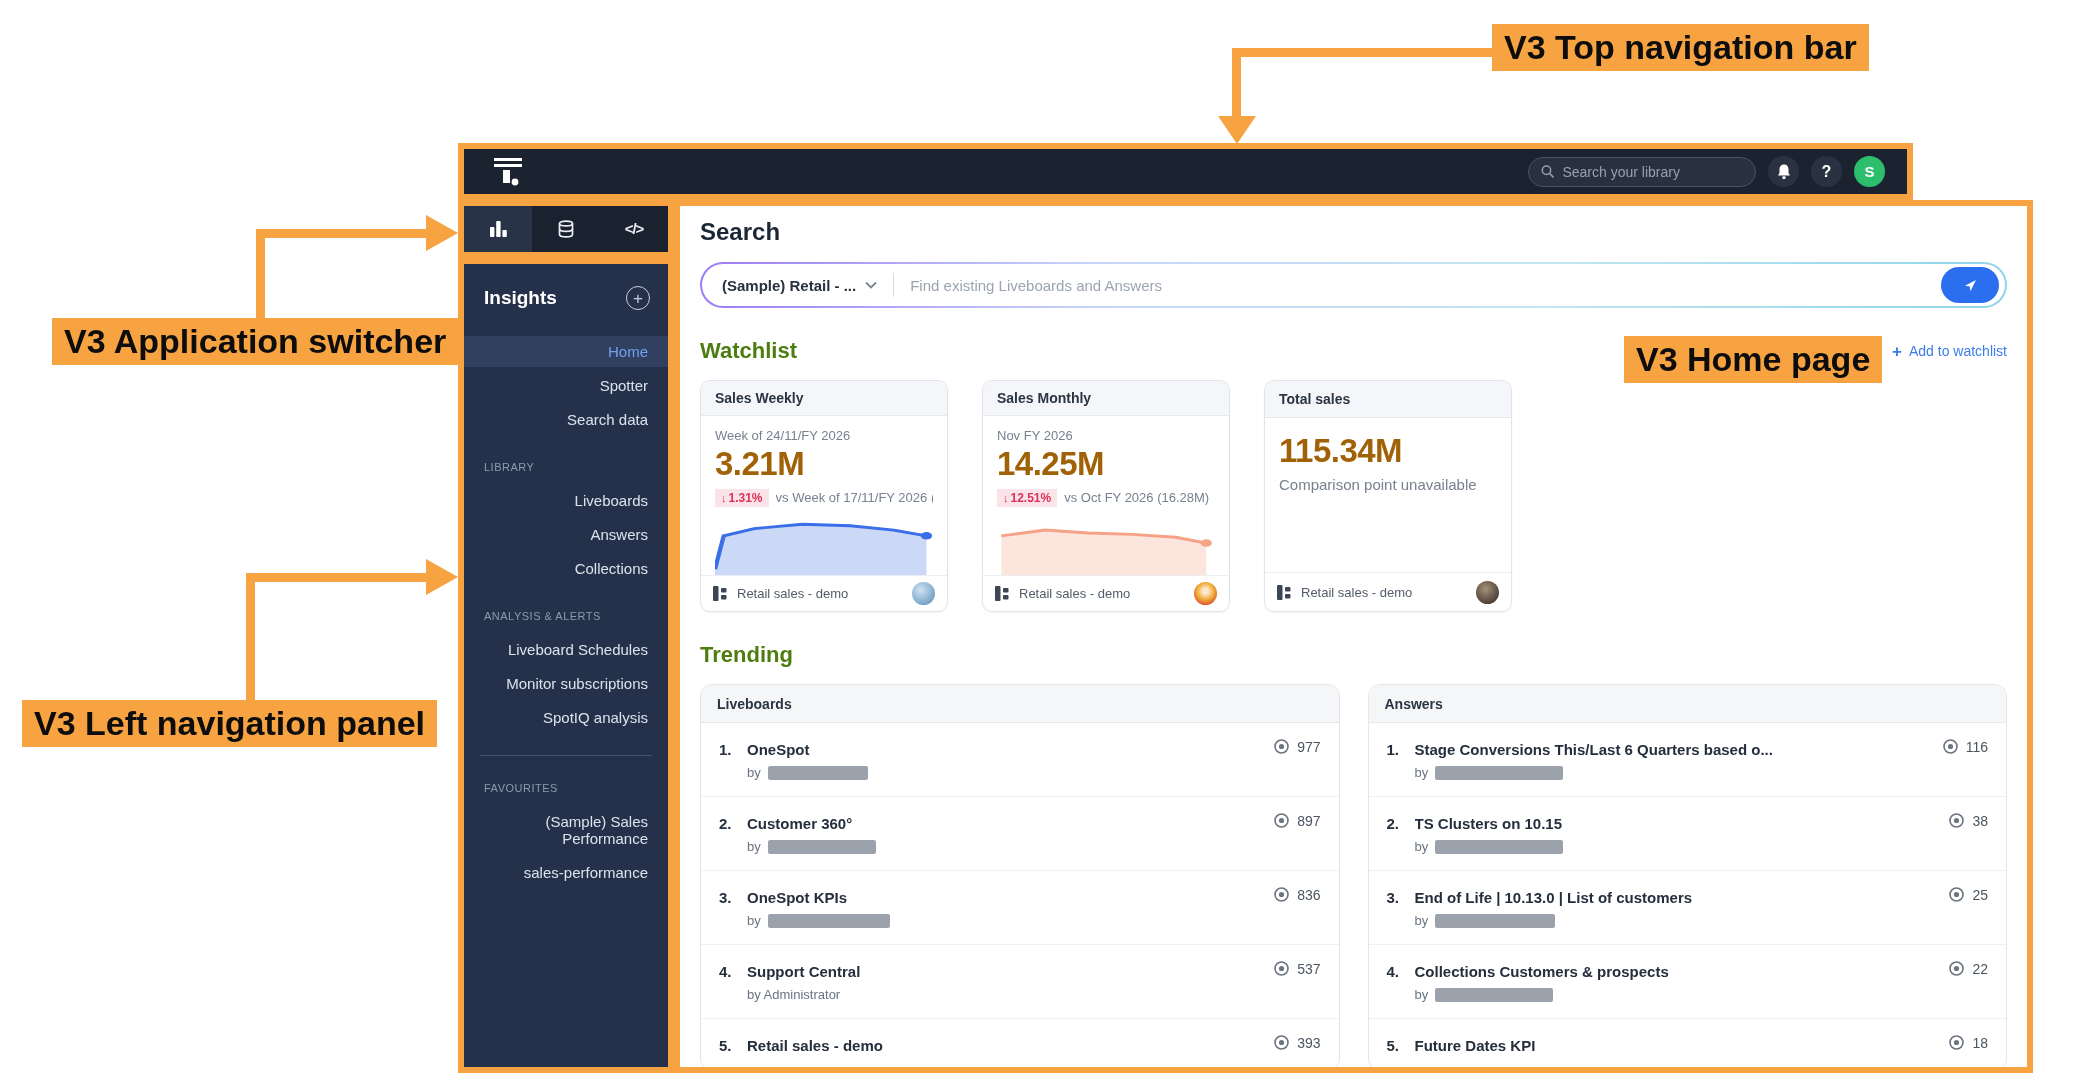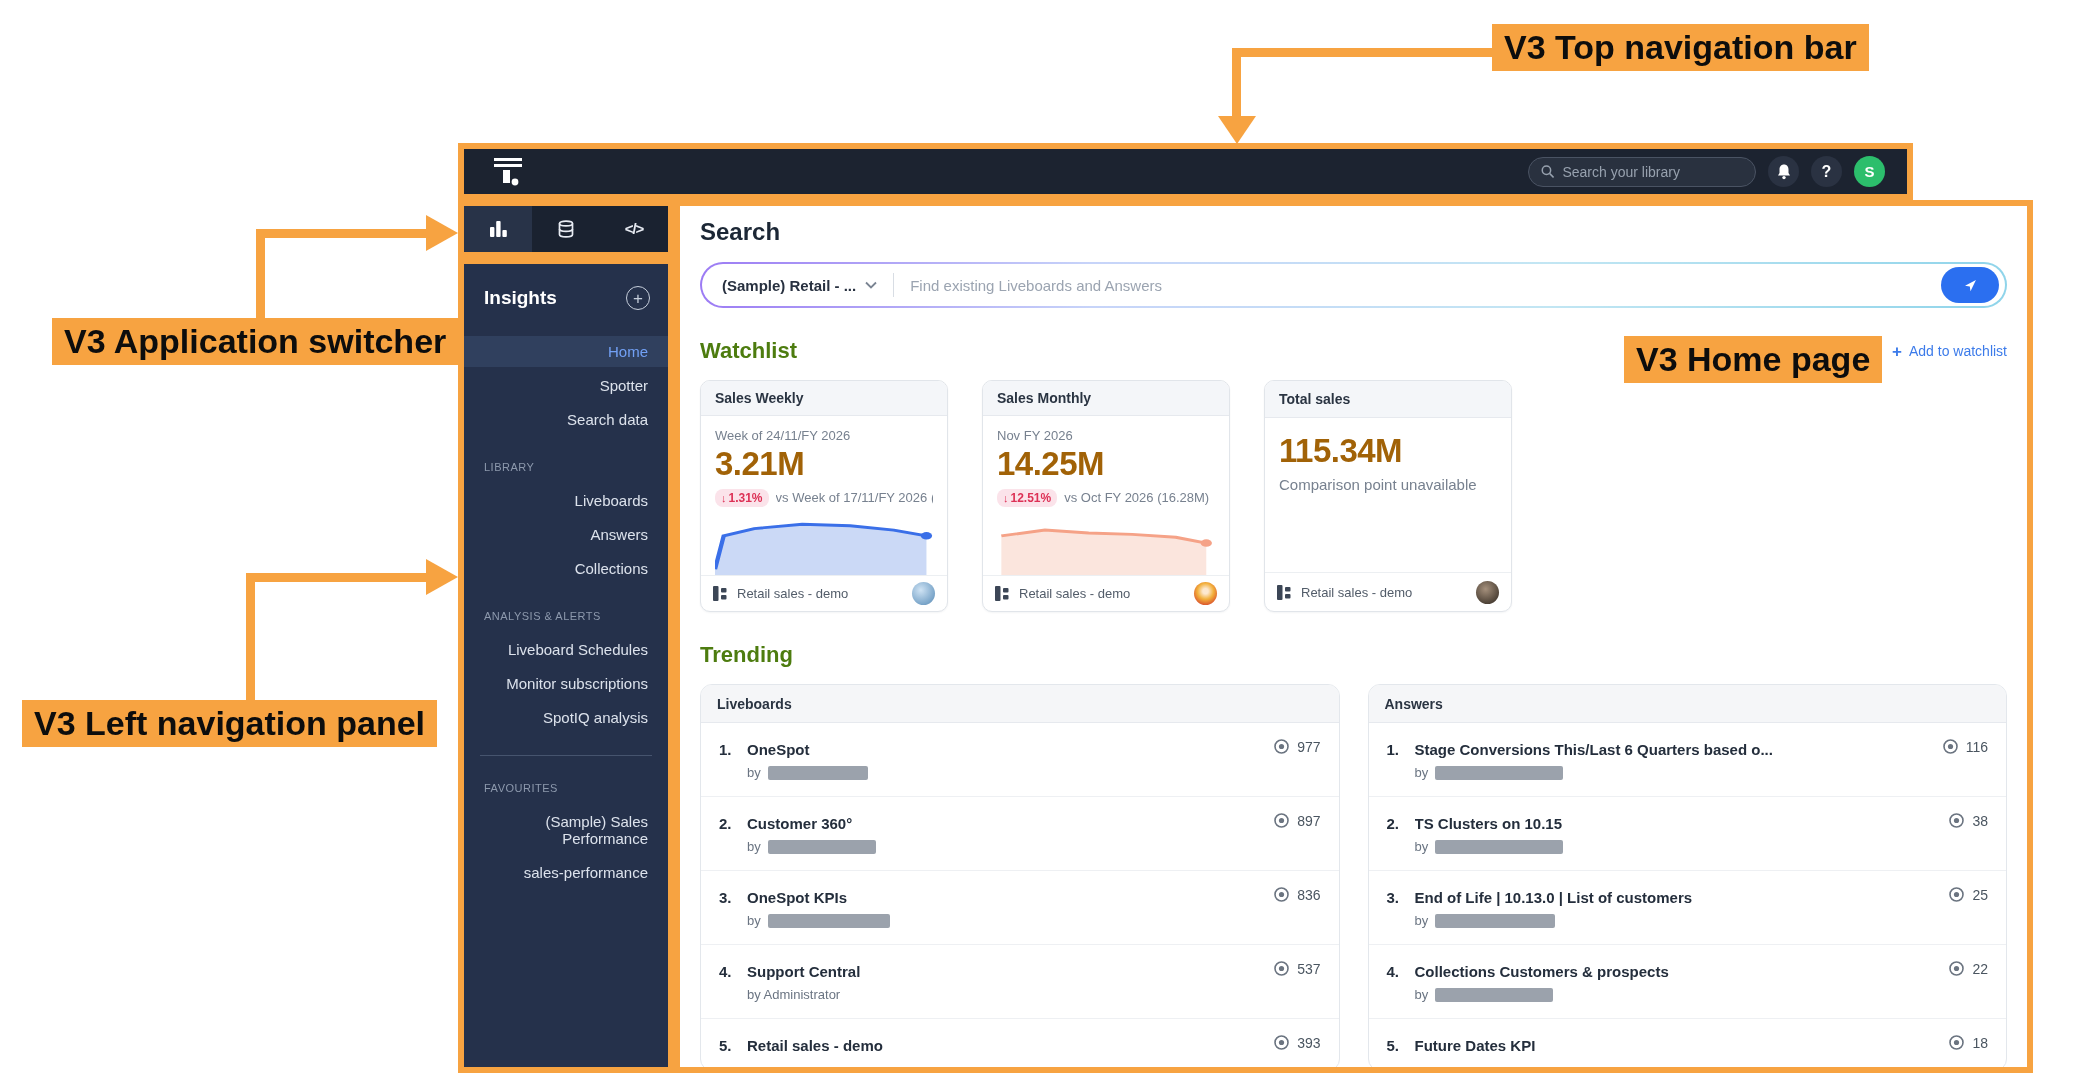--- a/index.html
+++ b/index.html
@@ -78,21 +78,21 @@
   .cards { display: flex; gap: 34px; margin-top: 16px; }
   .kpi-card { width: 248px; height: 232px; border: 1px solid #E1E5EA; border-radius: 10px; background: #fff;
               box-shadow: 0 1px 2px rgba(20,30,50,0.05); overflow: hidden; display: flex; flex-direction: column; }
   .kpi-head { height: 37px; background: #F4F6F9; border-bottom: 1px solid #E6E9EE; display: flex; align-items: center;
               padding: 0 14px; font-size: 14px; font-weight: bold; color: #2A3442; }
   .kpi-body { padding: 12px 14px 0; flex: 1; }
   .kpi-period { font-size: 13px; color: #77818F; }
   .kpi-value { font-size: 33px; font-weight: bold; color: #a16207; margin-top: 2px; letter-spacing: -0.5px; }
   .kpi-compare { display: flex; align-items: center; gap: 7px; margin-top: 6px; white-space: nowrap; }
   .badge-down { background: #FBE3EA; color: #DD3156; font-size: 12px; font-weight: bold;
-                padding: 2px 6px; border-radius: 8px; display: inline-flex; align-items: center; gap: 2px; }
+                padding: 2px 6px; border-radius: 0; display: inline-flex; align-items: center; gap: 2px; }
   .icon-down::before { content: "\2193"; font-size: 11px; }
   .kpi-vs { font-size: 13px; color: #77818F; overflow: hidden; }
   .spark { margin-top: 10px; height: 58px; }
   .spark svg { width: 100%; height: 100%; display: block; }
   .kpi-note { font-size: 15px; color: #77818F; margin-top: 6px; }
   .kpi-foot { height: 39px; border-top: 1px solid #ECEFF2; display: flex; align-items: center; gap: 9px; padding: 0 12px; }
   .kpi-source { font-size: 13px; color: #525C69; flex: 1; }
   .avatar-sm { width: 23px; height: 23px; border-radius: 50%; }
   .av-person1 { background: radial-gradient(circle at 38% 35%, #cfe3f4, #7aa5c9 70%, #5d86ab); }
   .av-rocket  { background: radial-gradient(circle at 50% 40%, #fde8cf 15%, #f2b03c 45%, #d94f2b 80%); }

